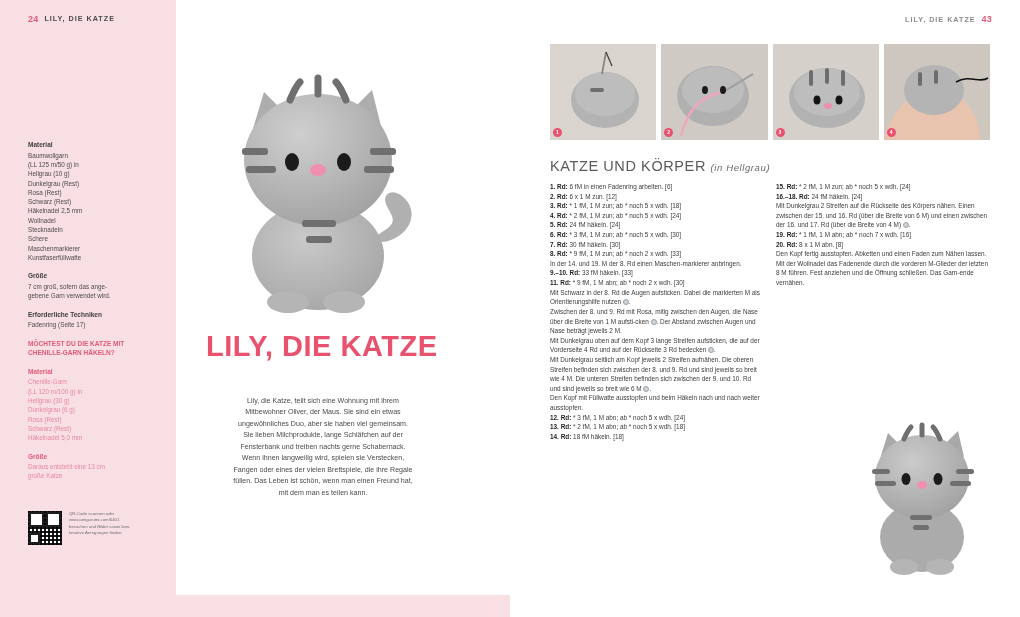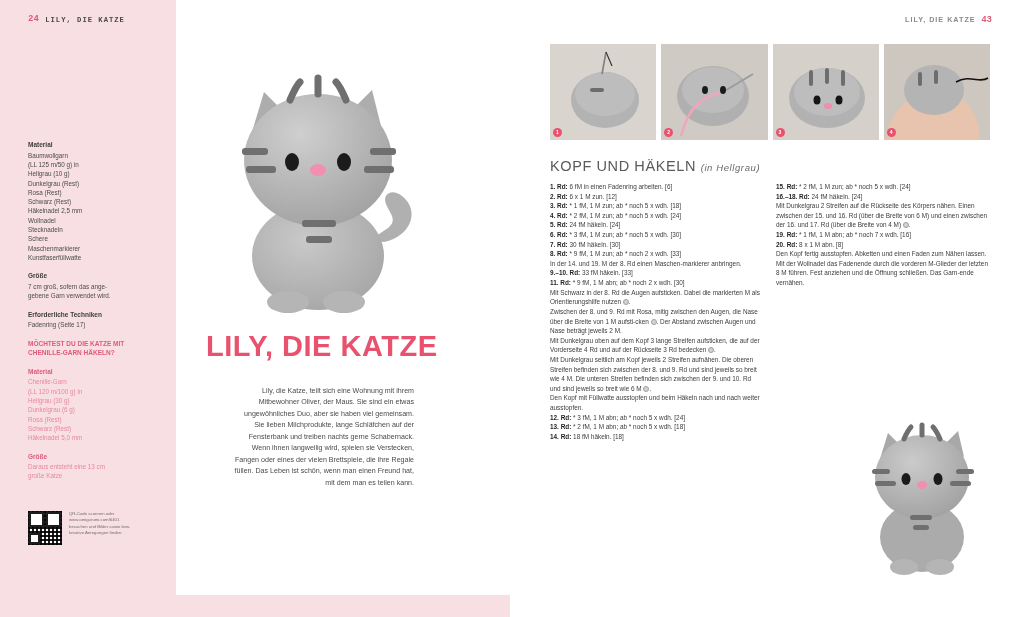--- a/index.html
+++ b/index.html
@@ -14,21 +14,21 @@
   .page { position:absolute; inset:0; display:flex; }
 
   
   .left-page {
     width:510px; height:617px;
     background:#f7dfe4;
     position:relative;
   }
   .left-header {
     position:absolute; top:14px; left:28px;
-    display:flex; align-items:flex-end; gap:6px;font-family:Liberation Mono, monospace;
+    display:flex; align-items:flex-start; gap:6px;
   }
   .folio {
     font-size:9px; font-weight:bold; color:#e05a78; letter-spacing:0.2px;
   }
   .running-head {
     font-size:7.2px; font-weight:bold; color:#4a4a4a; letter-spacing:1.0px;
   }
   .white-panel {
     position:absolute; left:176px; top:0; width:334px; height:595px;
     background:#ffffff;
@@ -76,22 +76,22 @@
   
   .cat-photo {
     position:absolute; left:206px; top:70px; width:230px; height:255px;
   }
   .title-lily {
     position:absolute; left:206px; top:330px; width:288px;
     font-size:29px; font-weight:bold; color:#e8526f;
     letter-spacing:0.5px; font-family:"Liberation Sans", sans-serif;
   }
   .intro-text {
-    position:absolute; left:232px; top:386px; width:182px;
-    font-size:7.1px; line-height:1.62; color:#4a4a4a; text-align:right;
+    position:absolute; left:232px; top:396px; width:182px;
+    font-size:7.1px; line-height:1.62; color:#4a4a4a; text-align:center;
   }
 
   
   .right-page {
     width:510px; height:617px; background:#ffffff; position:relative;
   }
   .right-header {
     position:absolute; top:14px; right:28px;
     display:flex; align-items:baseline; gap:6px;
   }
@@ -316,21 +316,21 @@
           <ellipse cx="50" cy="46" rx="30" ry="25" fill="#b4b4b4"></ellipse>
           <rect x="34" y="28" width="4" height="14" rx="2" fill="#6d6d6d"></rect>
           <rect x="50" y="26" width="4" height="14" rx="2" fill="#6d6d6d"></rect>
           <path d="M72 38 C86 30 96 40 104 34" stroke="#111" stroke-width="1.6" fill="none"></path>
         </svg>
         <div class="num">4</div>
       </div>
     </div>
 
     <div class="section-title">
-      <span>KOPF UND HÄKELN</span>
+      <span>KATZE UND KÖRPER</span>
       <i>(in Hellgrau)</i>
     </div>
 
     <div class="col-a">
         <p><b>1. Rd:</b> 6 fM in einen Fadenring arbeiten. [6]</p>
         <p><b>2. Rd:</b> 6 x 1 M zun. [12]</p>
         <p><b>3. Rd:</b> * 1 fM, 1 M zun; ab * noch 5 x wdh. [18]</p>
         <p><b>4. Rd:</b> * 2 fM, 1 M zun; ab * noch 5 x wdh. [24]</p>
         <p><b>5. Rd:</b> 24 fM häkeln. [24]</p>
         <p><b>6. Rd:</b> * 3 fM, 1 M zun; ab * noch 5 x wdh. [30]</p>

